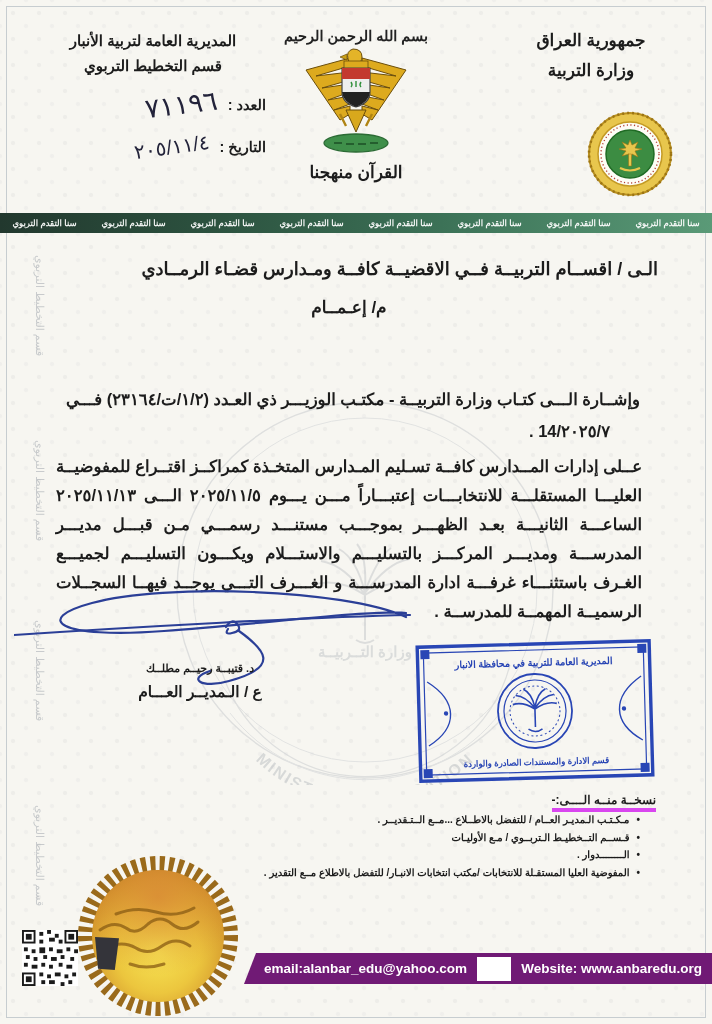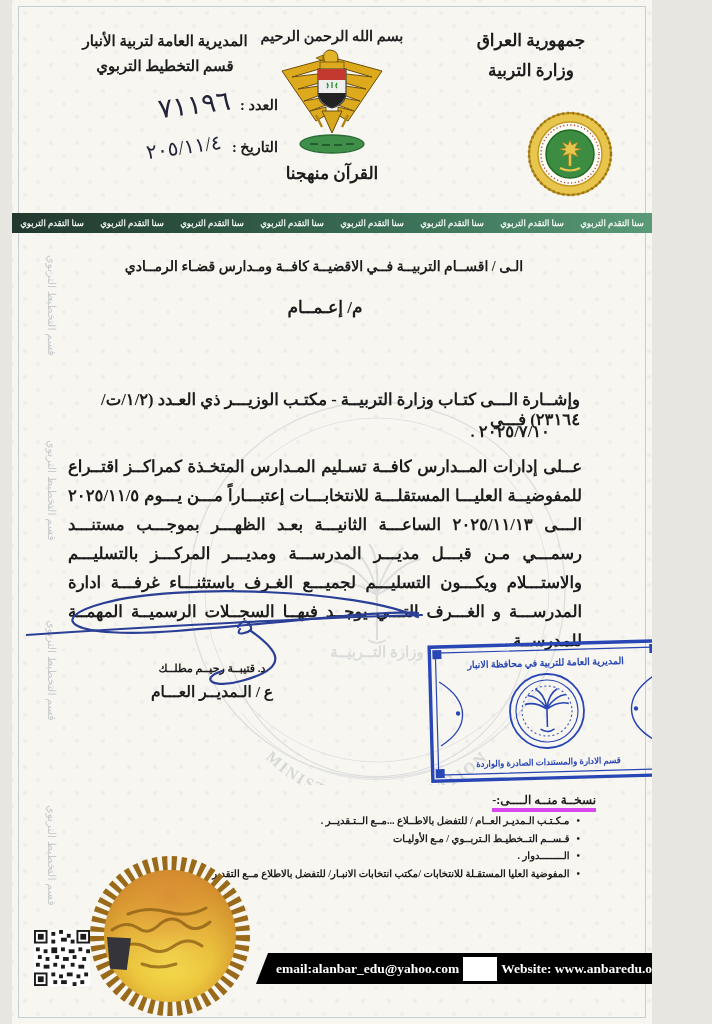--- a/index.html
+++ b/index.html
@@ -1,17 +1,17 @@
 <!DOCTYPE html>
 <html lang="ar"><head>
 <meta charset="utf-8">
 <style>
   html,body{margin:0;padding:0;background:#e8e6e0;}
-  .page{position:relative;width:640px;height:1024px;background:#f7f6f1;overflow:hidden;
-        font-family:Liberation Serif, serif;direction:rtl;color:#1c1c1c;margin-left:12px;}
+  .page{position:relative;width:712px;height:1024px;background:#f7f6f1;overflow:hidden;
+        font-family:Liberation Sans, sans-serif;direction:rtl;color:#1c1c1c;}
   .pattern{position:absolute;inset:0;pointer-events:none;
     background-image:
       radial-gradient(circle,rgba(110,115,130,.07) 1.5px,transparent 2.6px),
       radial-gradient(circle,rgba(110,115,130,.05) 1.5px,transparent 2.6px);
     background-size:26px 26px;background-position:0 0,13px 13px;}
   .frame{position:absolute;inset:6px;border:1px solid rgba(110,130,145,.35);pointer-events:none;}
 
   
   .hdr-left{position:absolute;top:32px;left:34px;width:238px;text-align:center;}
   .hdr-left .l1{font-size:15px;font-weight:bold;}
@@ -33,21 +33,21 @@
   .band{position:absolute;top:213px;left:0;right:0;height:20px;display:flex;align-items:center;
         justify-content:space-around;overflow:hidden;
         background:linear-gradient(90deg,#22382e,#2c523f 30%,#3c7257 62%,#5a9a77);}
   .band span{color:#fff;font-size:8.5px;font-weight:bold;white-space:nowrap;opacity:.92;}
 
   
   .vwm{position:absolute;left:46px;transform:rotate(90deg);transform-origin:0 0;
        font-size:11px;color:#9aa0a8;opacity:.5;white-space:nowrap;letter-spacing:1px;}
 
   
-  .to-line{position:absolute;top:258px;right:68px;left:52px;text-align:center;font-size:14px;font-weight:bold;}
+  .to-line{position:absolute;top:258px;right:54px;left:52px;text-align:right;font-size:18px;font-weight:bold;}
   .subject{position:absolute;top:297px;right:66px;left:52px;text-align:center;font-size:17px;font-weight:bold;}
   .p1l1{position:absolute;top:358px;right:72px;left:60px;text-align:right;font-size:16.5px;font-weight:bold;}
   .p1l2{position:absolute;top:390px;right:72px;left:58px;text-align:right;font-size:16.5px;font-weight:bold;}
   .p1l3{position:absolute;top:422px;right:102px;text-align:right;font-size:16.5px;font-weight:bold;}
   .p2{position:absolute;top:452px;right:70px;left:56px;font-size:16.5px;font-weight:bold;
       line-height:29px;text-align:justify;}
 
   .sig-swirl{position:absolute;top:583px;left:14px;width:400px;height:110px;}
   .sig-block{position:absolute;top:662px;left:72px;width:256px;text-align:center;}
   .sig-block .name{font-size:11px;font-weight:bold;}
@@ -63,21 +63,21 @@
   .copies .head span{border-bottom:4px solid #d946ef;padding-bottom:1px;}
   .copies ul{margin:4px 0 0;padding:0 16px 0 0;list-style:none;}
   .copies li{font-size:10px;font-weight:bold;line-height:17.5px;}
   .copies li::before{content:"•";margin-left:7px;font-size:10px;}
 
   .goldseal{position:absolute;top:850px;left:70px;width:176px;height:172px;}
   .qr{position:absolute;top:930px;left:22px;width:56px;height:56px;}
   .trap{position:absolute;top:937px;left:92px;width:30px;height:33px;background:#34343a;
         clip-path:polygon(10% 0,90% 4%,76% 100%,20% 96%);}
 
-  .footer{position:absolute;top:953px;left:244px;right:0;height:31px;background:#000000;
+  .footer{position:absolute;top:953px;left:244px;right:0;height:31px;background:#701a75;
           clip-path:polygon(12px 0,100% 0,100% 100%,0 100%);
           display:flex;align-items:center;justify-content:space-between;
           direction:ltr;color:#fff;font-weight:bold;font-size:13.5px;padding:0 10px 0 20px;box-sizing:border-box;}
   .footer .gap{width:34px;height:24px;background:#fff;flex:none;margin:0 4px;}
   .footer span{white-space:nowrap;}
 </style>
 </head>
 <body>
 
 <div class="page">
@@ -161,21 +161,21 @@
     <path id="wmArc" d="M42 288 A 157 157 0 0 0 348 288" fill="none" stroke="none"></path>
     <text font-size="16" font-weight="bold" fill="#b9bdc0" letter-spacing="2">
       <textPath href="#wmArc" startOffset="50%" text-anchor="middle">MINISTRY OF EDUCATION</textPath>
     </text>
     <path d="M60 318 A 170 170 0 0 0 330 318" fill="none" stroke="#cdd0d3" stroke-width="1"></path>
   </svg>
 
   <div class="to-line">الـى / اقســام التربيــة فــي الاقضيــة كافــة ومـدارس قضـاء الرمــادي</div>
   <div class="subject">م/ إعـمــام</div>
   <div class="p1l2">وإشــارة الـــى كتـاب وزارة التربيــة - مكتـب الوزيـــر ذي العـدد (١/٢/ت/٢٣١٦٤) فـــي</div>
-  <div class="p1l3">٢٠٢٥/٧/١٠ .</div>
+  <div class="p1l3">٢٠٢٥/٧/14 .</div>
   <div class="p2">عــلى إدارات المــدارس كافــة تسـليم المـدارس المتخـذة كمراكــز اقتــراع للمفوضيــة العليـــا المستقلـــة للانتخابـــات إعتبـــاراً مـــن يـــوم ٢٠٢٥/١١/٥ الـــى ٢٠٢٥/١١/١٣ الساعـــة الثانيـــة بعـد الظهـــر بموجـــب مستنـــد رسمـــي مـن قبـــل مديـــر المدرســـة ومديـــر المركـــز بالتسليـــم والاستـــلام ويكـــون التسليـــم لجميـــع الغـرف باستثنـــاء غرفـــة ادارة المدرســـة و الغـــرف التـــي يوجــد فيهــا السجــلات الرسميــة المهمــة للمدرســة .</div>
 
   <svg class="sig-swirl" viewBox="0 0 400 110">
     <g stroke="#2b3f97" stroke-width="2.2" fill="none" stroke-linecap="round">
       <path d="M392 34 C 330 6 150 0 78 20 C 18 36 44 56 150 48 C 255 40 370 26 392 30"></path>
       <path d="M0 52 C 120 44 300 34 396 32"></path>
       <path d="M212 44 q6 -10 12 -2 q4 6 -6 8 q-8 2 -4 -4"></path>
       <path d="M225 48 C 250 66 268 84 215 98 C 188 106 172 96 196 88"></path>
     </g>
   </svg>

